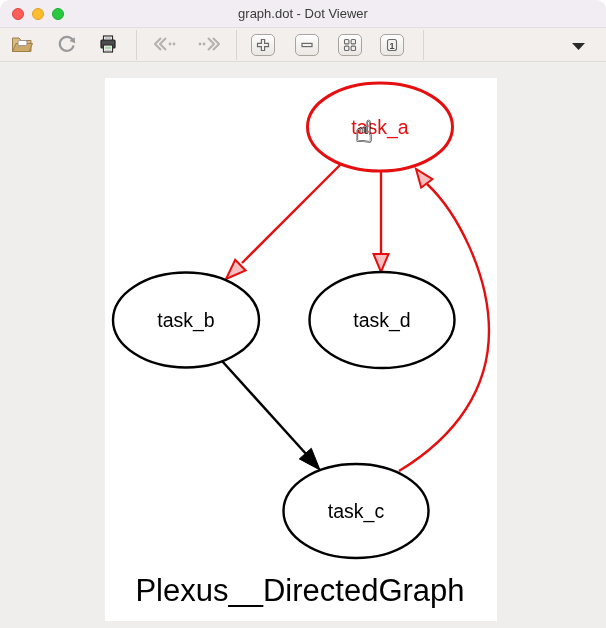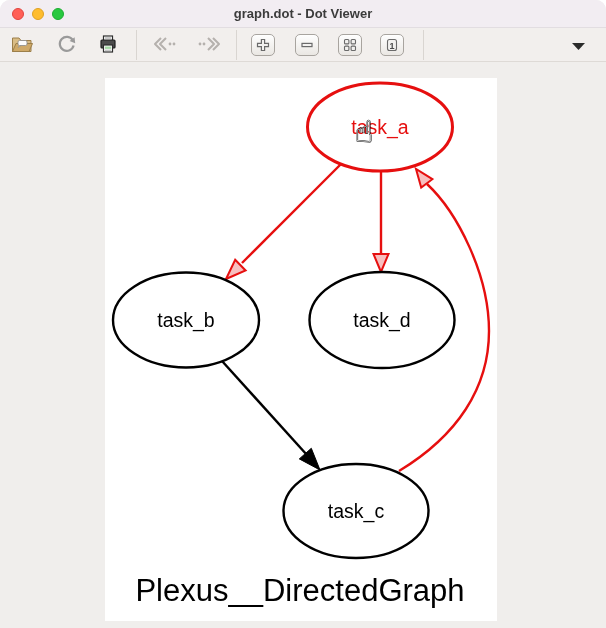--- a/index.html
+++ b/index.html
@@ -15,21 +15,21 @@
     position:absolute;left:0;top:0;width:606px;height:28px;
     background:#f2edf2;border-bottom:1px solid #e2dde1;
   }
   .traffic{position:absolute;top:8px;width:12px;height:12px;border-radius:50%;}
   .t-close{left:12px;background:#ff5f57;border:0.5px solid #e0443e;}
   .t-min{left:32px;background:#febc2e;border:0.5px solid #dea123;}
   .t-zoom{left:52px;background:#28c840;border:0.5px solid #1dad32;}
   .win-title{
     position:absolute;left:0;top:0;width:100%;height:28px;
     line-height:28px;text-align:center;
-    font-size:13px;font-weight:bold;color:#3b3b3b;
+    font-size:13px;font-weight:normal;color:#3b3b3b;
   }
   
   .toolbar{
     position:absolute;left:0;top:28px;width:606px;height:34px;
     background:#f2efed;border-bottom:1px solid #dedad6;
   }
   .tb-btn{
     position:absolute;top:4px;width:26px;height:26px;
     display:flex;align-items:center;justify-content:center;
     background:transparent;border:none;padding:0;cursor:default;

